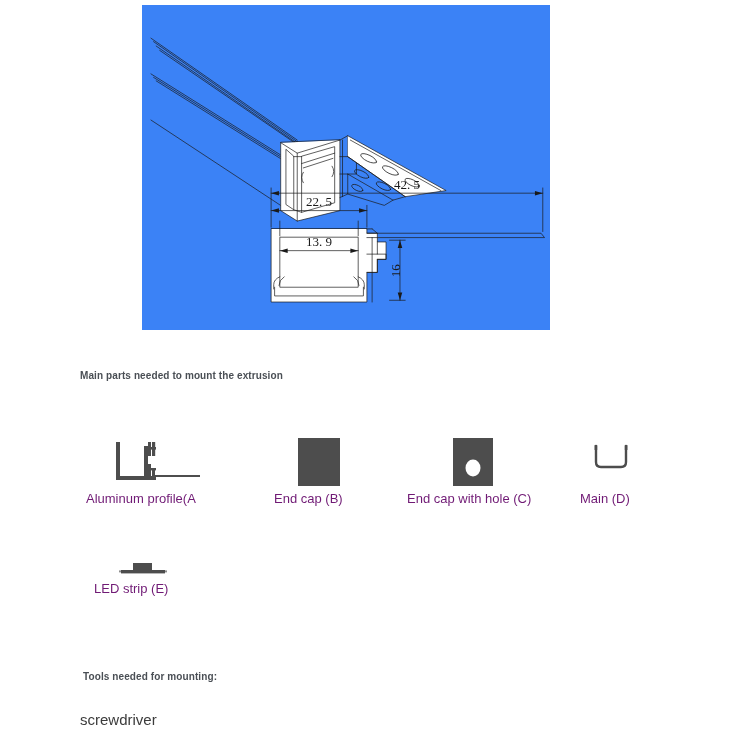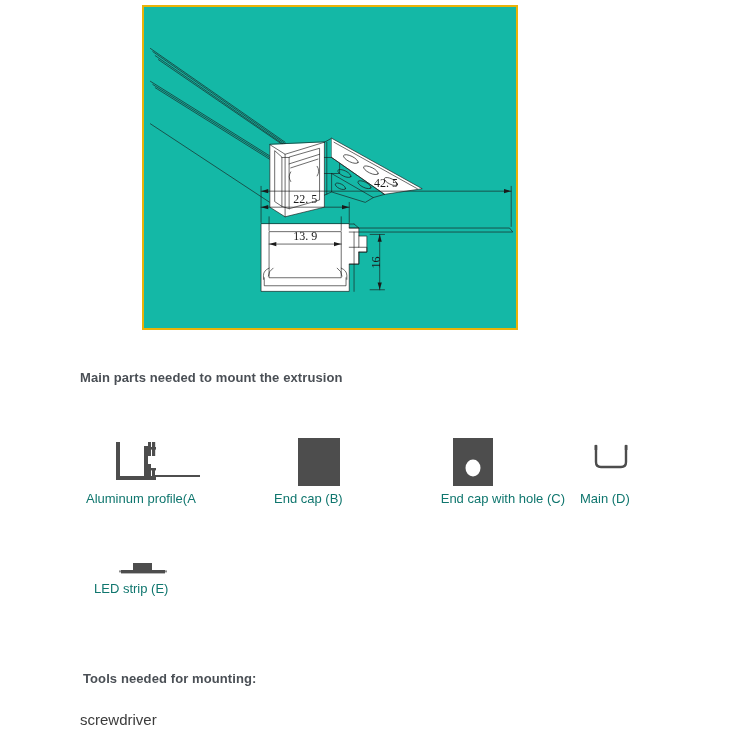--- a/index.html
+++ b/index.html
@@ -14,36 +14,36 @@
     font-family: "Liberation Sans", sans-serif;
     color: #3b3b3b;
     overflow: hidden;
   }
 
   
   #drawing-frame {
     position: absolute;
     left: 142px;
     top: 5px;
-    width: 376px;
+    width: 408px;
     height: 325px;
-    border: 2px solid #eab308;
-    background: #14b8a6;
+    border: 2px solid #3b82f6;
+    background: #3b82f6;
     box-sizing: border-box;
   }
   #drawing-svg {
     display: block;
     width: 100%;
     height: 100%;
   }
 
   
   .section-heading {
     position: absolute;
-    font-size: 13px;
+    font-size: 10px;
     font-weight: bold;
     color: #4a4f55;
     letter-spacing: 0.1px;
     white-space: nowrap;
   }
   #parts-heading { left: 80px; top: 370px; }
   #tools-heading { left: 83px; top: 671px; }
 
   #tools-item {
     position: absolute;
@@ -59,41 +59,41 @@
     position: absolute;
     width: 170px;
   }
   .part-art {
     height: 62px;
     position: relative;
   }
   .part-art svg { display: block; }
   .part-label {
     font-size: 13px;
-    color: #0f766e;
+    color: #701a75;
     white-space: nowrap;
     line-height: 1.1;
   }
 
   #part-a { left: 72px;  top: 430px; }
   #part-b { left: 262px; top: 430px; }
   #part-c { left: 395px; top: 430px; }
   #part-d { left: 555px; top: 430px; }
   #part-e { left: 72px;  top: 552px; }
 
   #part-a .part-art svg { position:absolute; left: 36px; top: 4px; }
   #part-b .part-art svg { position:absolute; left: 28px; top: 2px; }
   #part-c .part-art svg { position:absolute; left: 49px; top: 2px; }
   #part-d .part-art svg { position:absolute; left: 31px; top: 12px; }
   #part-e .part-art { height: 30px; }
   #part-e .part-art svg { position:absolute; left: 45px; top: 6px; }
 
   #part-a .part-label { margin-left: 14px; }
   #part-b .part-label { margin-left: 12px; }
-  #part-c .part-label { margin-left: 12px; text-align: right; }
+  #part-c .part-label { margin-left: 12px; }
   #part-d .part-label { margin-left: 25px; }
   #part-e .part-label { margin-left: 22px; }
 
   .fill-dark { fill: #4d4d4d; }
   .stroke-dark { stroke: #4d4d4d; fill: none; }
 </style>
 </head>
 <body>
 
 <div id="drawing-frame">

